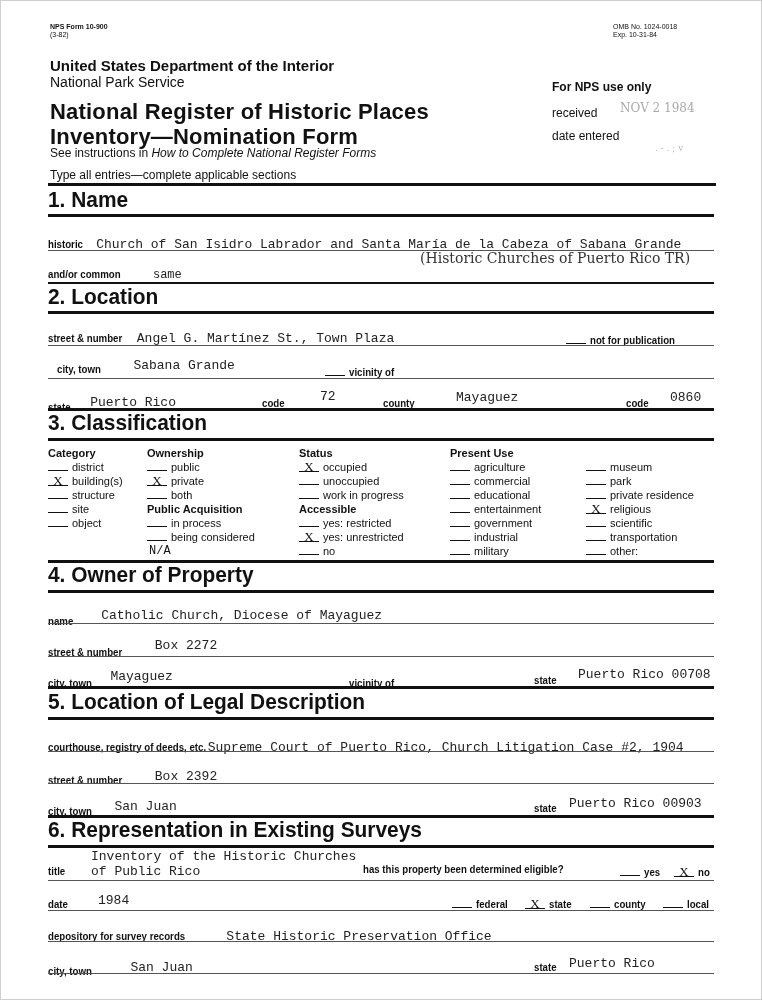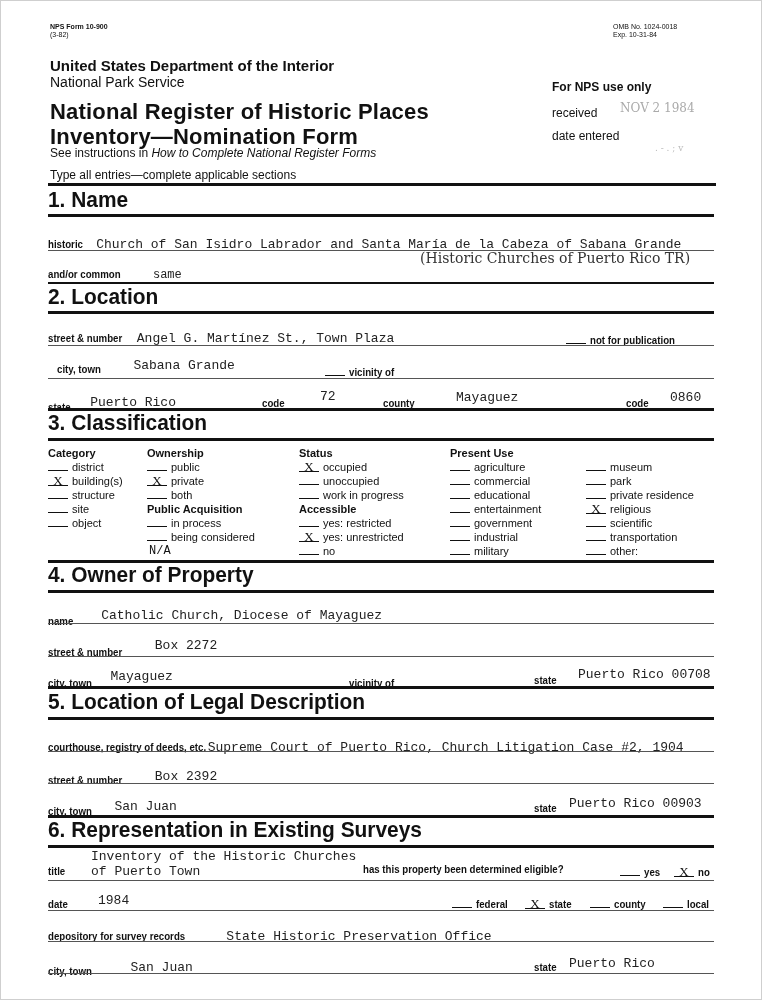--- a/index.html
+++ b/index.html
@@ -192,21 +192,21 @@
   <span class="val" style="margin-left:12px;">San Juan</span>
 </div>
 <div class="abs lbl" style="left:534px;top:802px;">state</div>
 <div class="abs val" style="left:569px;top:796px;">Puerto Rico 00903</div>
 <div class="rule thick" style="top:815px;"></div>
 
 <div class="sec" style="top:818px;">6.  Representation in Existing Surveys</div>
 <div class="rule thick" style="top:845px;"></div>
 <div class="abs lbl" style="left:48px;top:865px;">title</div>
 <div class="abs val" style="left:91px;top:849px;">Inventory of the Historic Churches</div>
-<div class="abs val" style="left:91px;top:864px;">of Puerto Town</div>
+<div class="abs val" style="left:91px;top:864px;">of Public Rico</div>
 <div class="abs lbl" style="left:363px;top:863px;">has this property been determined eligible?</div>
 <div class="abs" style="left:620px;top:862px;">
   <span class="blank"></span><span class="lbl">yes</span>
 </div>
 <div class="abs" style="left:674px;top:862px;">
   <span class="blank">X</span><span class="lbl">no</span>
 </div>
 <div class="rule thin" style="top:880px;"></div>
 <div class="abs lbl" style="left:48px;top:898px;">date</div>
 <div class="abs val" style="left:98px;top:893px;">1984</div>

